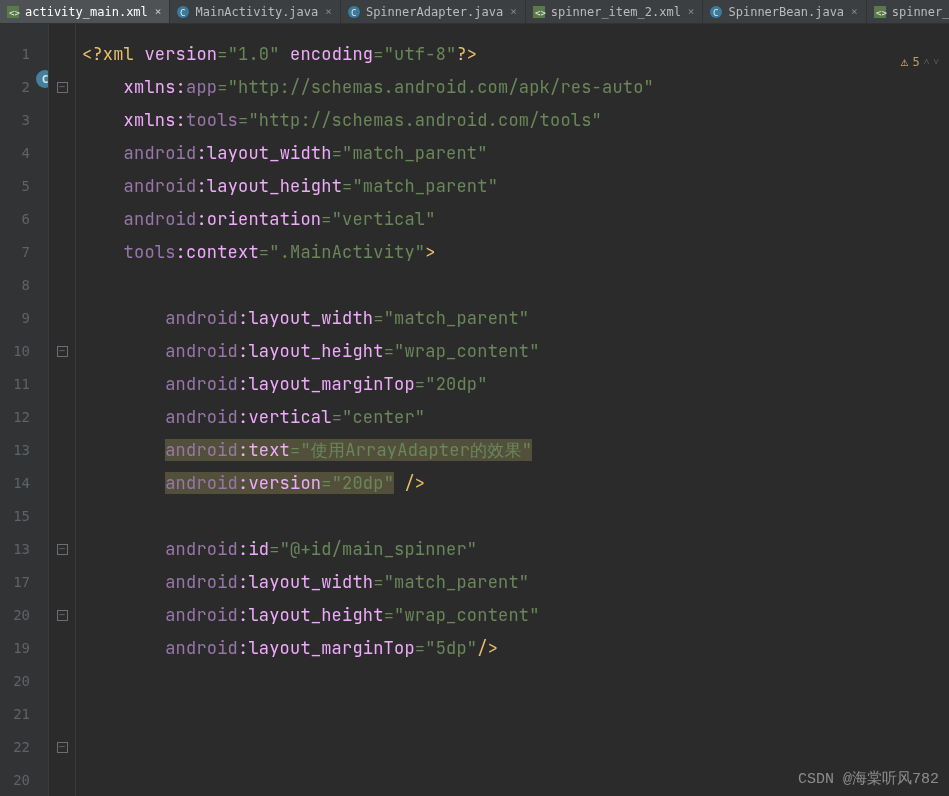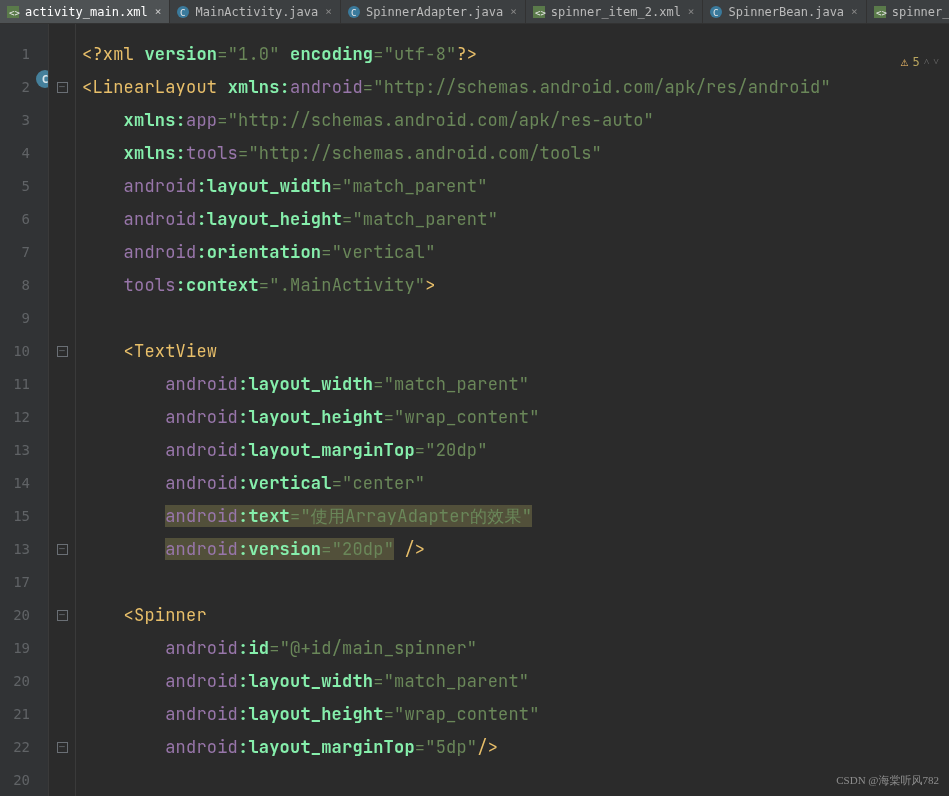--- a/index.html
+++ b/index.html
@@ -80,37 +80,37 @@
   .code {
     flex: 1;
     padding-top: 14px;
     padding-left: 6px;
     font-size: 17px;
     overflow: hidden;
   }
   .code .line { height: 33px; line-height: 33px; white-space: pre; font-family:"JetBrains Mono","Consolas",monospace; letter-spacing:0.2px;}
   .t-tag  { color: #e8bf6a; }
   .t-ns   { color: #9876aa; }
-  .t-attr { color: #86efac; font-weight: bold; }
+  .t-attr { color: #f0abfc; }
   .t-str  { color: #6a8759; }
   .hl     { background: #52503a; }
   .warn-ind {
     position: absolute;
     top: 30px; right: 10px;
     display:flex; align-items:center; gap:4px;
     color: #b9a55e; font-size: 12px;
   }
   .warn-tri { color:#ffc66d; font-size:13px;}
   .warn-ind .chev { color:#777; font-size:10px;}
   .watermark {
     position:absolute;
     right: 10px; bottom: 8px;
     color: rgba(220,220,220,0.55);
-    font-size: 11px;
-    font-family: Liberation Serif, serif;
+    font-size: 15px;
+    font-family: Liberation Mono, monospace;
     pointer-events:none;
     margin-left:8px;
   }
 </style>
 </head>
 <body>
 
 <div class="tabs">
   <div class="tab active">
     <span class="tab-icon">
@@ -232,37 +232,34 @@
     <div class="cell"></div>
       <div class="cell"></div>
       <div class="cell"></div>
     <div class="cell">
         <span class="fold-mark">─</span>
       </div>
   </div>
 
   <div class="code">
     <div class="line"><span class="t-tag">&lt;?</span><span class="t-tag">xml</span><span> </span><span class="t-attr">version</span><span class="t-str">=</span><span class="t-str">"1.0"</span><span> </span><span class="t-attr">encoding</span><span class="t-str">=</span><span class="t-str">"utf-8"</span><span class="t-tag">?&gt;</span></div>
-    <div class="line"><span class="t-tag">&lt;</span><span class="t-tag">LinearLayout</span><span> </span><span class="t-attr">xmlns:</span><span class="t-ns">android</span><span class="t-str">=</span><span class="t-str">"http://schemas.android.com/apk/res/android"</span></div>
     <div class="line">    <span class="t-attr">xmlns:</span><span class="t-ns">app</span><span class="t-str">=</span><span class="t-str">"http://schemas.android.com/apk/res-auto"</span></div>
     <div class="line">    <span class="t-attr">xmlns:</span><span class="t-ns">tools</span><span class="t-str">=</span><span class="t-str">"http://schemas.android.com/tools"</span></div>
     <div class="line">    <span class="t-ns">android</span><span class="t-attr">:</span><span class="t-attr">layout_width</span><span class="t-str">=</span><span class="t-str">"match_parent"</span></div>
     <div class="line">    <span class="t-ns">android</span><span class="t-attr">:</span><span class="t-attr">layout_height</span><span class="t-str">=</span><span class="t-str">"match_parent"</span></div>
     <div class="line">    <span class="t-ns">android</span><span class="t-attr">:</span><span class="t-attr">orientation</span><span class="t-str">=</span><span class="t-str">"vertical"</span></div>
     <div class="line">    <span class="t-ns">tools</span><span class="t-attr">:</span><span class="t-attr">context</span><span class="t-str">=</span><span class="t-str">".MainActivity"</span><span class="t-tag">&gt;</span></div>
     <div class="line"></div>
-    <div class="line">    <span class="t-tag">&lt;</span><span class="t-tag">TextView</span></div>
     <div class="line">        <span class="t-ns">android</span><span class="t-attr">:</span><span class="t-attr">layout_width</span><span class="t-str">=</span><span class="t-str">"match_parent"</span></div>
     <div class="line">        <span class="t-ns">android</span><span class="t-attr">:</span><span class="t-attr">layout_height</span><span class="t-str">=</span><span class="t-str">"wrap_content"</span></div>
     <div class="line">        <span class="t-ns">android</span><span class="t-attr">:</span><span class="t-attr">layout_marginTop</span><span class="t-str">=</span><span class="t-str">"20dp"</span></div>
     <div class="line">        <span class="t-ns">android</span><span class="t-attr">:</span><span class="t-attr">vertical</span><span class="t-str">=</span><span class="t-str">"center"</span></div>
     <div class="line">        <span class="hl"><span class="t-ns">android</span><span class="t-attr">:</span><span class="t-attr">text</span><span class="t-str">=</span><span class="t-str">"使用ArrayAdapter的效果"</span></span></div>
     <div class="line">        <span class="hl"><span class="t-ns">android</span><span class="t-attr">:</span><span class="t-attr">version</span><span class="t-str">=</span><span class="t-str">"20dp"</span></span><span class="t-tag"> /&gt;</span></div>
     <div class="line"></div>
-    <div class="line">    <span class="t-tag">&lt;</span><span class="t-tag">Spinner</span></div>
     <div class="line">        <span class="t-ns">android</span><span class="t-attr">:</span><span class="t-attr">id</span><span class="t-str">=</span><span class="t-str">"@+id/main_spinner"</span></div>
     <div class="line">        <span class="t-ns">android</span><span class="t-attr">:</span><span class="t-attr">layout_width</span><span class="t-str">=</span><span class="t-str">"match_parent"</span></div>
     <div class="line">        <span class="t-ns">android</span><span class="t-attr">:</span><span class="t-attr">layout_height</span><span class="t-str">=</span><span class="t-str">"wrap_content"</span></div>
     <div class="line">        <span class="t-ns">android</span><span class="t-attr">:</span><span class="t-attr">layout_marginTop</span><span class="t-str">=</span><span class="t-str">"5dp"</span><span class="t-tag">/&gt;</span></div>
   </div>
 
   <div class="warn-ind">
     <span class="warn-tri">⚠</span>
     <span>5</span>
     <span class="chev">˄</span>

